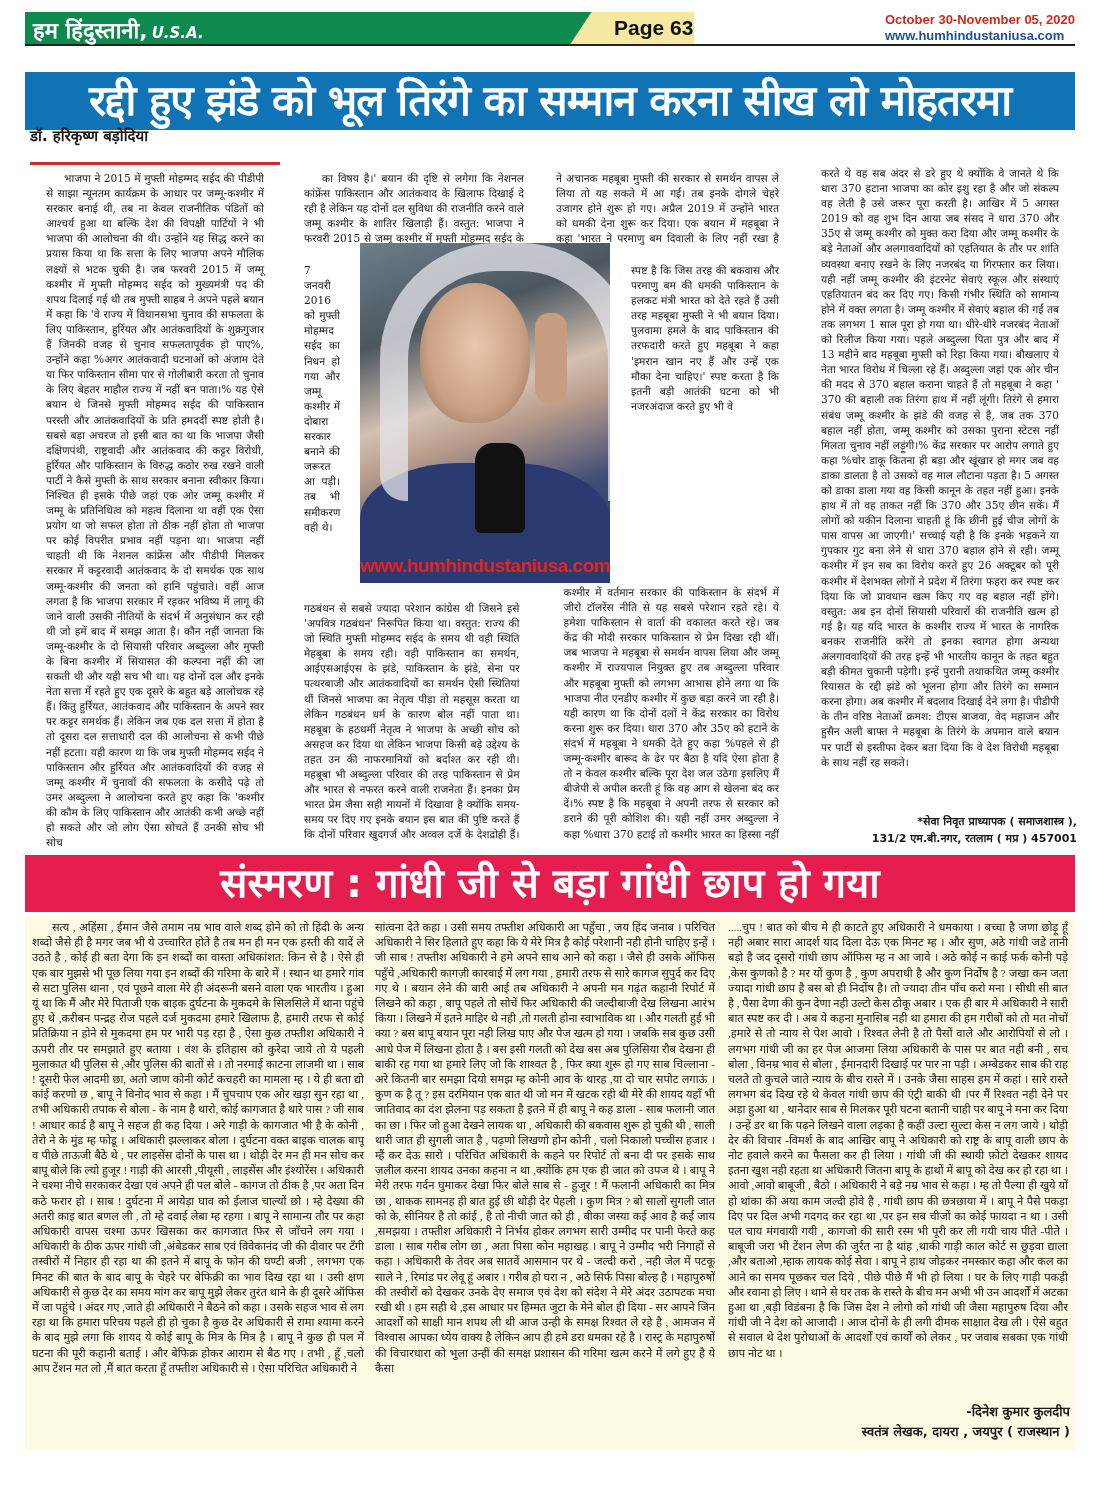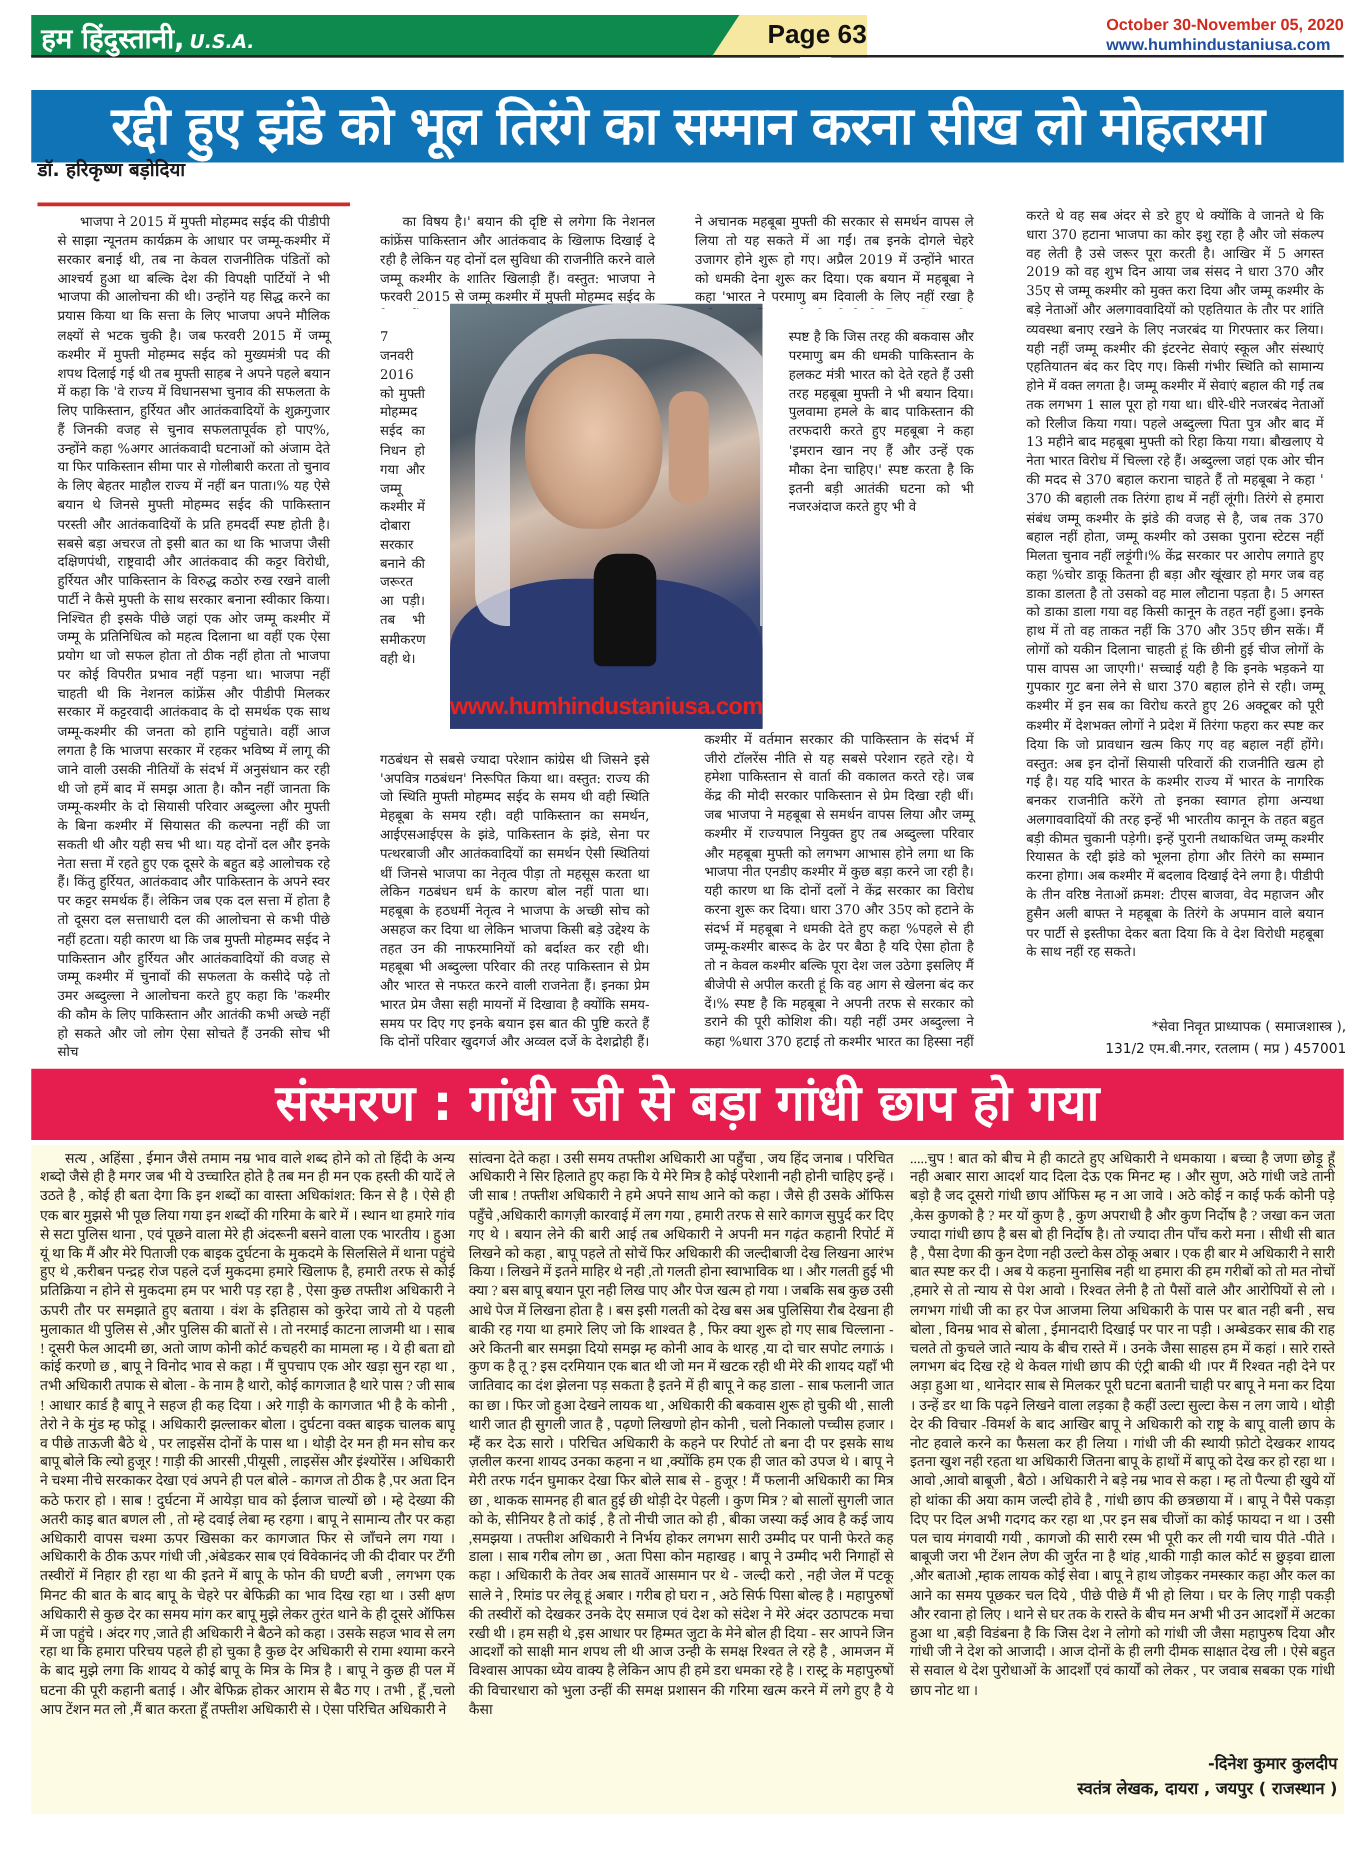--- a/index.html
+++ b/index.html
@@ -37,21 +37,21 @@
                  background:radial-gradient(ellipse at 50% 45%,#e9c7ad 0%,#caa184 60%,#8d6a58 100%); }
   .photo .scarf { position:absolute; left:20px; top:0; width:200px; height:230px;
                   border-radius:45% 45% 10% 10%; border:28px solid rgba(230,230,235,0.75); border-bottom:none; }
   .photo .mic { position:absolute; left:115px; top:200px; width:50px; height:90px; background:#111; border-radius:18px 18px 6px 6px; }
   .photo .hand { position:absolute; left:175px; top:70px; width:32px; height:90px; background:#c79c80; border-radius:14px; }
   .photo .body { position:absolute; left:0; top:220px; width:250px; height:140px; background:#2c3a72; border-radius:40% 40% 0 0; }
   .photo-url { position:absolute; left:0; bottom:6px; width:250px; text-align:center; color:#e8231e;
                font-family:"Liberation Sans", sans-serif; font-weight:bold; font-size:19px; letter-spacing:-0.5px; }
 
   .sig1 { position:absolute; right:18px; top:813px; text-align:right; font-family:"DejaVu Sans", sans-serif;
-          font-weight:normal; font-size:11px; line-height:17px; }
+          font-weight:bold; font-size:11px; line-height:17px; }
 
   .headline2 { position:absolute; left:25px; top:855px; width:1050px; height:57px; background:#e61e4f;
                color:#fff; font-family:"DejaVu Sans", sans-serif; font-weight:bold; font-size:40px;
                line-height:57px; text-align:center; white-space:nowrap; overflow:hidden; }
 
   .bottom-bg { position:absolute; left:25px; top:916px; width:1050px; height:535px; background:#fdfbe4; }
   .bcol { position:absolute; top:920px; font-family:Liberation Serif, serif; font-size:11.2px; line-height:15.2px;
           text-align:justify; overflow:hidden; }
   .bcol p { margin:0; text-indent:20px; }
   .sig2 { position:absolute; right:25px; top:1402px; text-align:right; font-family:"DejaVu Sans", sans-serif;

